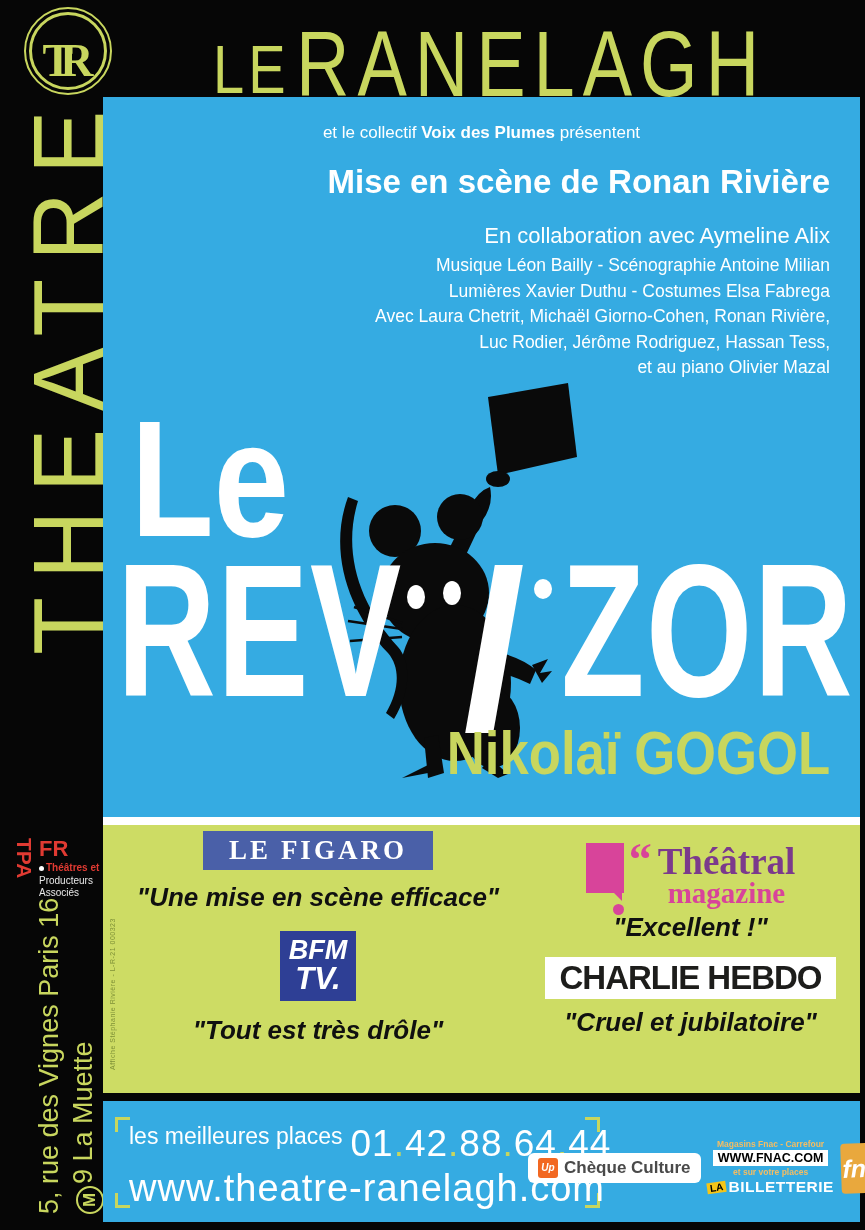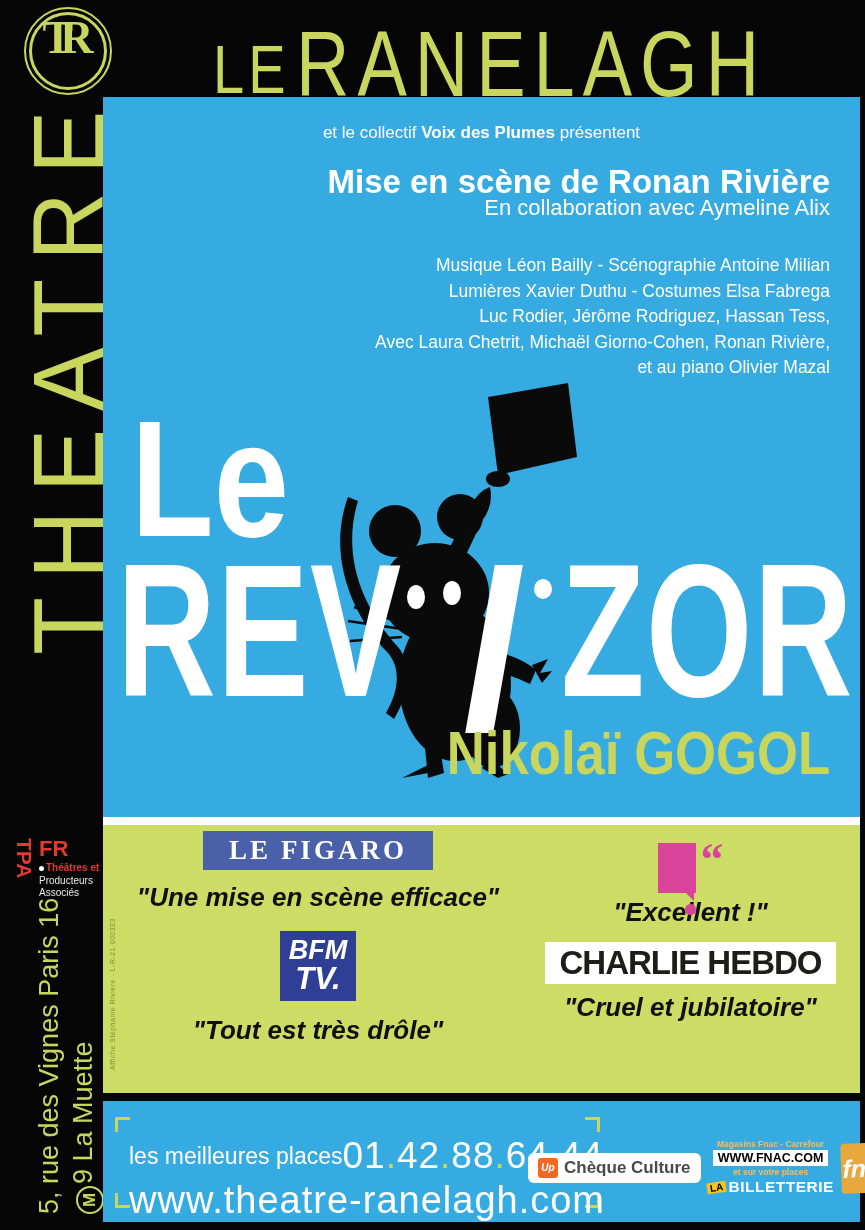--- a/index.html
+++ b/index.html
@@ -3,21 +3,21 @@
 <meta charset="utf-8">
 <style>
   html,body{margin:0;padding:0;background:#000;}
   .poster{position:relative;width:865px;height:1230px;background:#060606;overflow:hidden;
           font-family:"Liberation Sans",sans-serif;}
 
   
   .header{position:absolute;left:0;top:0;width:865px;height:97px;background:#060606;}
   .logo{position:absolute;left:24px;top:7px;width:84px;height:84px;border:2px solid #c8d65e;border-radius:50%;}
   .logo-inner{position:absolute;left:3px;top:3px;right:3px;bottom:3px;border:3px solid #c8d65e;border-radius:50%;
-              display:flex;align-items:flex-start;justify-content:center;}
+              display:flex;align-items:flex-end;justify-content:center;}
   .monogram{font-family:"Liberation Serif",serif;font-size:46px;font-weight:bold;color:#c8d65e;
             letter-spacing:-0.28em;padding-right:0.28em;margin-top:-4px;}
   .deco{color:#c8d65e;}
   .h-le{position:absolute;left:213px;top:30px;font-size:56px;font-weight:400;letter-spacing:4px;
         display:inline-block;transform:scaleY(1.22);transform-origin:top;}
   .h-main{position:absolute;left:296px;top:12px;font-size:74px;font-weight:400;letter-spacing:8px;
         display:inline-block;transform:scaleY(1.24);transform-origin:top;}
 
   
   .v-theatre{position:absolute;left:12px;top:655px;transform:rotate(-90deg) scaleY(1.05);transform-origin:0 0;
@@ -31,21 +31,21 @@
   .addr{position:absolute;left:32px;top:1214px;transform:rotate(-90deg);transform-origin:0 0;
         color:#c8d65e;font-size:27px;white-space:nowrap;line-height:34px;}
   .metro-circle{display:inline-flex;align-items:center;justify-content:center;width:24px;height:24px;
         border:2px solid #c8d65e;border-radius:50%;font-size:17px;font-weight:bold;margin-right:2px;vertical-align:-3px;}
 
   
   .blue-panel{position:absolute;left:103px;top:97px;width:757px;height:720px;background:#35abe2;color:#fff;}
   .intro{position:absolute;top:26px;left:0;width:100%;text-align:center;font-size:17px;}
   .intro b{font-weight:bold;}
   .director{position:absolute;top:66px;right:30px;font-size:33px;font-weight:bold;}
-  .collab{position:absolute;top:98px;right:30px;font-size:22px;}
+  .collab{position:absolute;top:126px;right:30px;font-size:22px;}
   .credit-lines{position:absolute;top:156px;right:30px;font-size:17.5px;line-height:25.5px;text-align:right;}
   .le-article{position:absolute;left:28px;top:300px;font-size:165px;font-weight:bold;line-height:1;
               transform:scaleX(0.82);transform-origin:left;}
   .big-rev{position:absolute;left:14px;top:438px;font-size:190px;font-weight:bold;line-height:1;
            transform:scaleX(0.72);transform-origin:left;letter-spacing:2px;}
   .big-zor{position:absolute;right:6px;top:438px;font-size:190px;font-weight:bold;line-height:1;
            transform:scaleX(0.72);transform-origin:right;letter-spacing:2px;}
   .slash-wrap{position:absolute;left:367px;top:468px;width:100px;height:175px;}
   .slash-bar{position:absolute;left:10px;top:0;width:28px;height:168px;background:#fff;transform:skewX(-10deg);}
   .slash-dot{position:absolute;left:64px;top:14px;width:18px;height:20px;border-radius:50%;background:#fff;}
@@ -78,21 +78,21 @@
   .theatral-words{display:flex;flex-direction:column;margin-left:6px;}
   .t1{font-family:"Liberation Serif",serif;font-weight:bold;font-size:37px;color:#7b3a8c;line-height:1;}
   .t2{font-family:"Liberation Serif",serif;font-weight:bold;font-size:29px;color:#d8449a;line-height:0.95;margin-left:10px;}
   .charlie{margin-top:14px;background:#fff;color:#1d1d1b;font-weight:bold;font-size:33px;
            letter-spacing:-1px;padding:2px 14px;white-space:nowrap;}
   .side-credit{position:absolute;left:6px;top:245px;transform:rotate(-90deg);transform-origin:0 0;
                font-size:7px;color:#7f9137;white-space:nowrap;letter-spacing:0.5px;}
 
   
   .contact{position:absolute;left:26px;top:22px;color:#fff;}
-  .contact-line1{display:flex;align-items:center;gap:0;margin-top:12px;}
+  .contact-line1{display:flex;align-items:flex-start;gap:8px;}
   .places{font-size:23px;}
   .phone{font-size:37px;letter-spacing:1px;}
   .phone .dot{color:#c8d65e;}
   .website{font-size:38px;letter-spacing:1px;margin-top:2px;}
   .bracket{position:absolute;width:12px;height:12px;}
   .bracket.tl{left:12px;top:16px;border-left:3px solid #c8d65e;border-top:3px solid #c8d65e;}
   .bracket.tr{left:482px;top:16px;border-right:3px solid #c8d65e;border-top:3px solid #c8d65e;}
   .bracket.bl{left:12px;top:92px;border-left:3px solid #c8d65e;border-bottom:3px solid #c8d65e;}
   .bracket.br{left:482px;top:92px;border-right:3px solid #c8d65e;border-bottom:3px solid #c8d65e;}
   .partners{position:absolute;left:425px;top:38px;display:flex;align-items:center;gap:14px;}
@@ -146,22 +146,22 @@
 
   <div class="blue-panel">
     <div class="intro">
       <span>et le collectif </span><b>Voix des Plumes</b><span> présentent</span>
     </div>
     <div class="director">Mise en scène de Ronan Rivière</div>
     <div class="collab">En collaboration avec Aymeline Alix</div>
     <div class="credit-lines">
       <div>Musique Léon Bailly - Scénographie Antoine Milian</div>
       <div>Lumières Xavier Duthu - Costumes Elsa Fabrega</div>
+      <div>Avec Laura Chetrit, Michaël Giorno-Cohen, Ronan Rivière,</div>
       <div>Luc Rodier, Jérôme Rodriguez, Hassan Tess,</div>
-      <div>Avec Laura Chetrit, Michaël Giorno-Cohen, Ronan Rivière,</div>
       <div>et au piano Olivier Mazal</div>
     </div>
 
     <div class="le-article">Le</div>
 
     <svg class="mouse-svg" width="245" height="395" viewBox="0 0 245 395">
       <g fill="#0a0a0a" stroke="none">
         <polygon points="148,14 228,0 237,74 158,92"></polygon>
         <ellipse cx="158" cy="96" rx="12" ry="8"></ellipse>
         <path d="M150,104 q4,18 -8,34 l-18,38 l-16,-8 l22,-44 q8,-16 20,-20 Z"></path>
@@ -212,20 +212,24 @@
       </div>
       <div class="quote q2">"Tout est très drôle"</div>
     </div>
 
     <div class="col-right">
       <div class="theatral-logo">
         <div class="bubble">
           <span class="bubble-dot"></span>
         </div>
         <span class="bubble-quote">“</span>
+        <div class="theatral-words">
+          <span class="t1">Théâtral</span>
+          <span class="t2">magazine</span>
+        </div>
       </div>
       <div class="quote q3">"Excellent !"</div>
       <div class="charlie">CHARLIE HEBDO</div>
       <div class="quote q4">"Cruel et jubilatoire"</div>
     </div>
   </div>
 
   <div class="footer">
     <span class="bracket tl"></span>
     <span class="bracket tr"></span>

